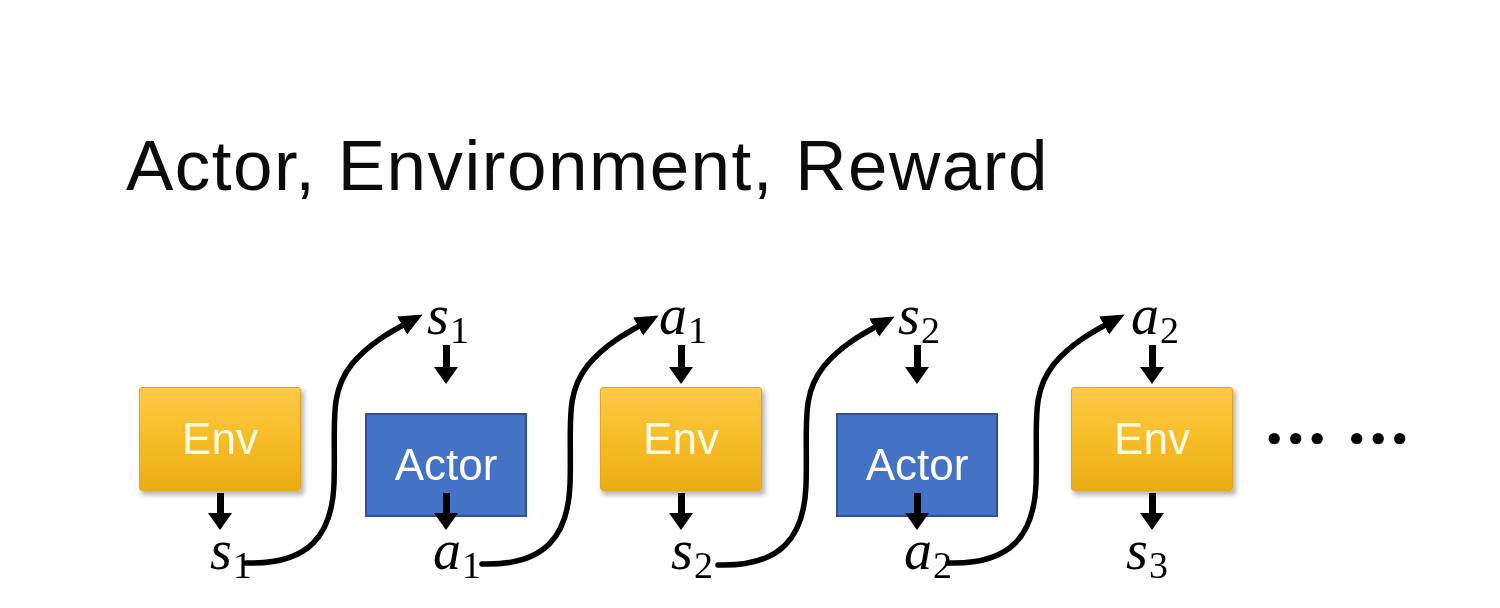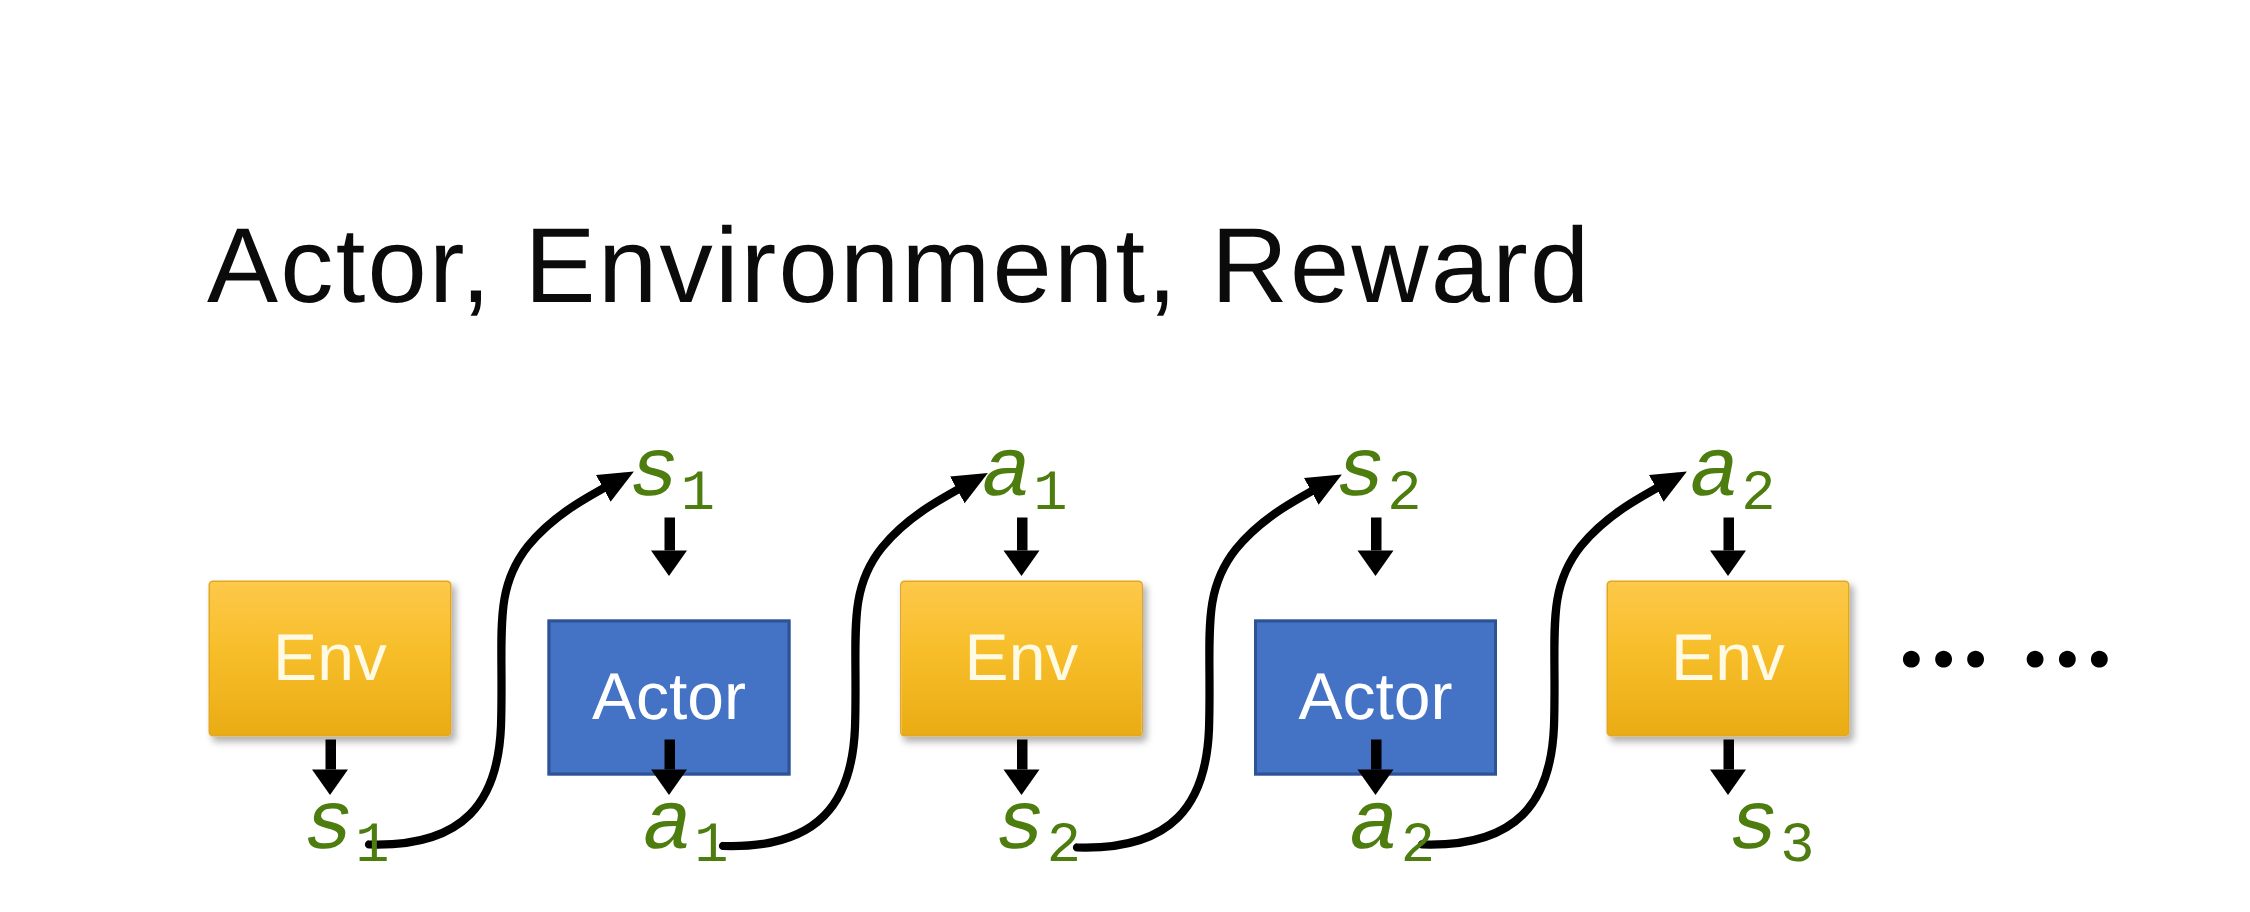--- a/index.html
+++ b/index.html
@@ -1,21 +1,21 @@
 <!DOCTYPE html>
 <html><head>
 <meta charset="utf-8">
 <style>
   html,body { margin:0; padding:0; background:#ffffff; }
   .stage {
     position:relative; width:1500px; height:608px; background:#ffffff;
     overflow:hidden; font-family:"Liberation Sans", sans-serif;
   }
   .title {
-    position:absolute; left:122px; top:126px; margin:16px;
+    position:absolute; left:122px; top:126px; margin:4px;
     font-family:"Liberation Sans", sans-serif;
     font-size:71px; font-weight:300; letter-spacing:1.5px; line-height:1;
     color:#0b0b0b; white-space:nowrap;
   }
   
   .box {
     position:absolute; top:387px; width:162px; height:104px;
     box-sizing:border-box; display:flex; align-items:center; justify-content:center;
     font-size:44px; line-height:1;
   }
@@ -27,22 +27,22 @@
   }
   .box.actor {
     background:#4472C4;
     border:2px solid #2E5395;
     color:#ffffff;
     margin-top:26px;
   }
   
   .mlabel {
     position:absolute; transform:translateX(-50%);
-    font-family:Liberation Mono, monospace; font-style:italic;
-    font-size:56px; line-height:1; color:#4d7c0f; white-space:nowrap;
+    font-family:Liberation Serif, serif; font-style:italic;
+    font-size:56px; line-height:1; color:#000000; white-space:nowrap;
   }
   .mlabel .sub {
     font-style:normal; font-size:38px; vertical-align:-9px; margin-left:1px;
   }
   .mlabel.top { top:287px; }
   .mlabel.bottom { top:522px; }
   
   .varrow {
     position:absolute; transform:translateX(-50%);
     display:flex; flex-direction:column; align-items:center;
@@ -158,19 +158,19 @@
     <span class="stem"></span>
     <span class="head"></span>
   </div>
   <div class="box env" style="left:1071px">
     <span>Env</span>
   </div>
   <div class="varrow bottom" style="left:1152px">
     <span class="stem"></span>
     <span class="head"></span>
   </div>
-  <div class="mlabel bottom" style="left:1181px">
+  <div class="mlabel bottom" style="left:1147px">
     <span>s</span><span class="sub">3</span>
   </div>
 
   <div class="dots">••• •••</div>
 
 </div>
 
 </body></html>

